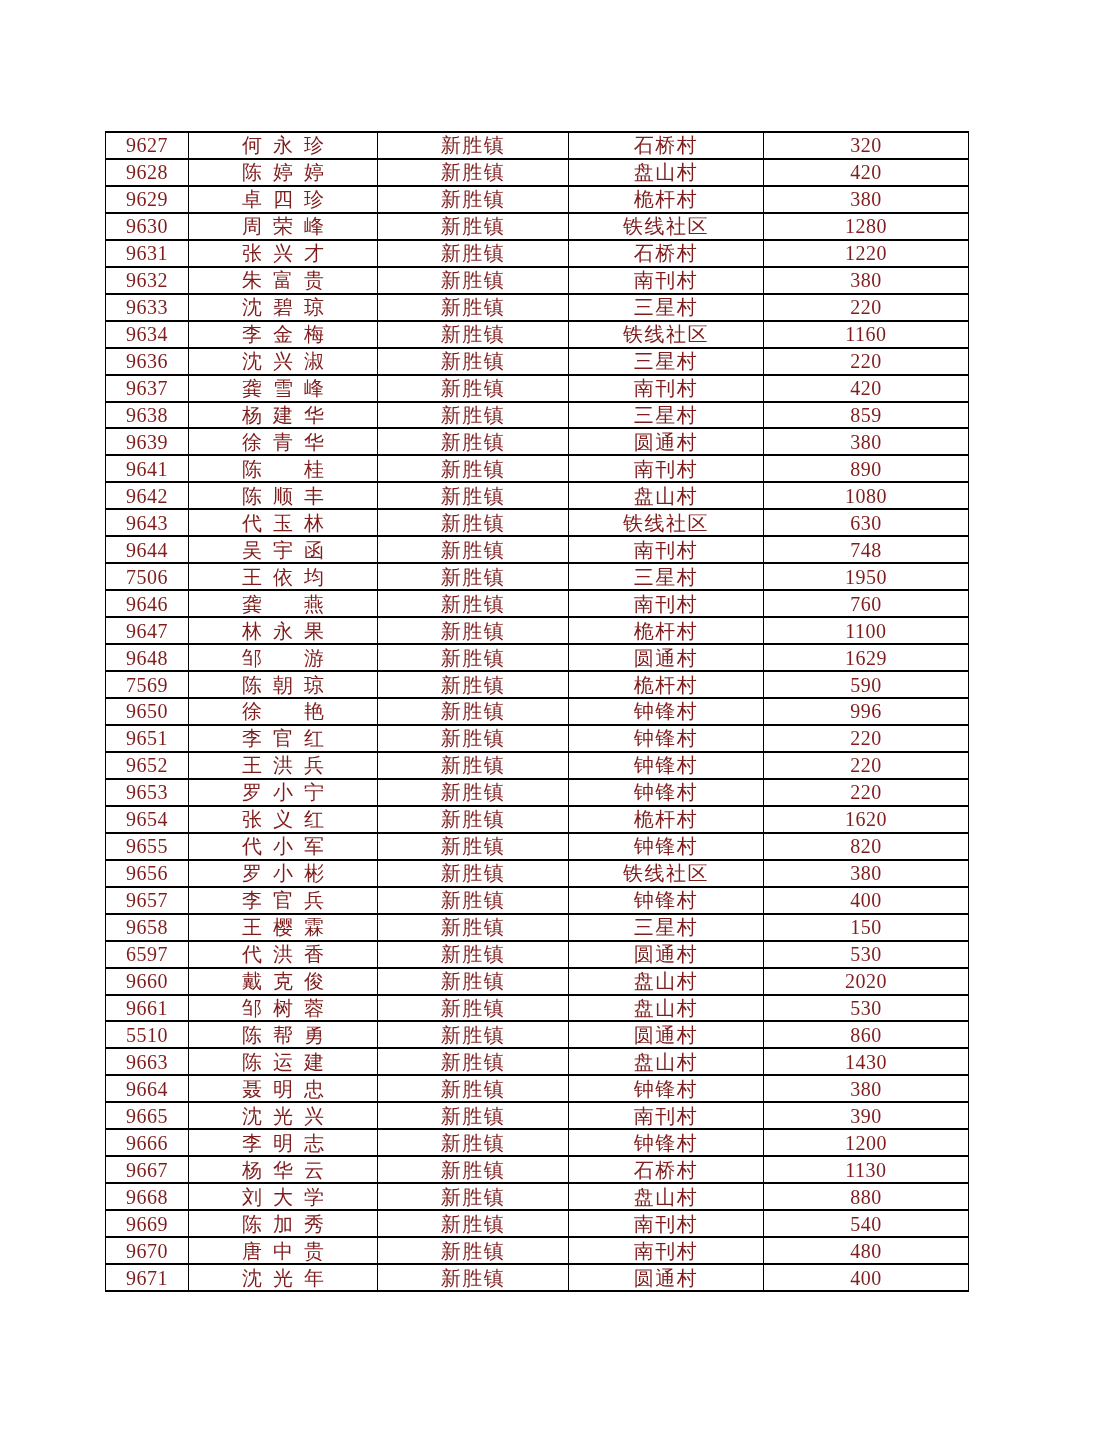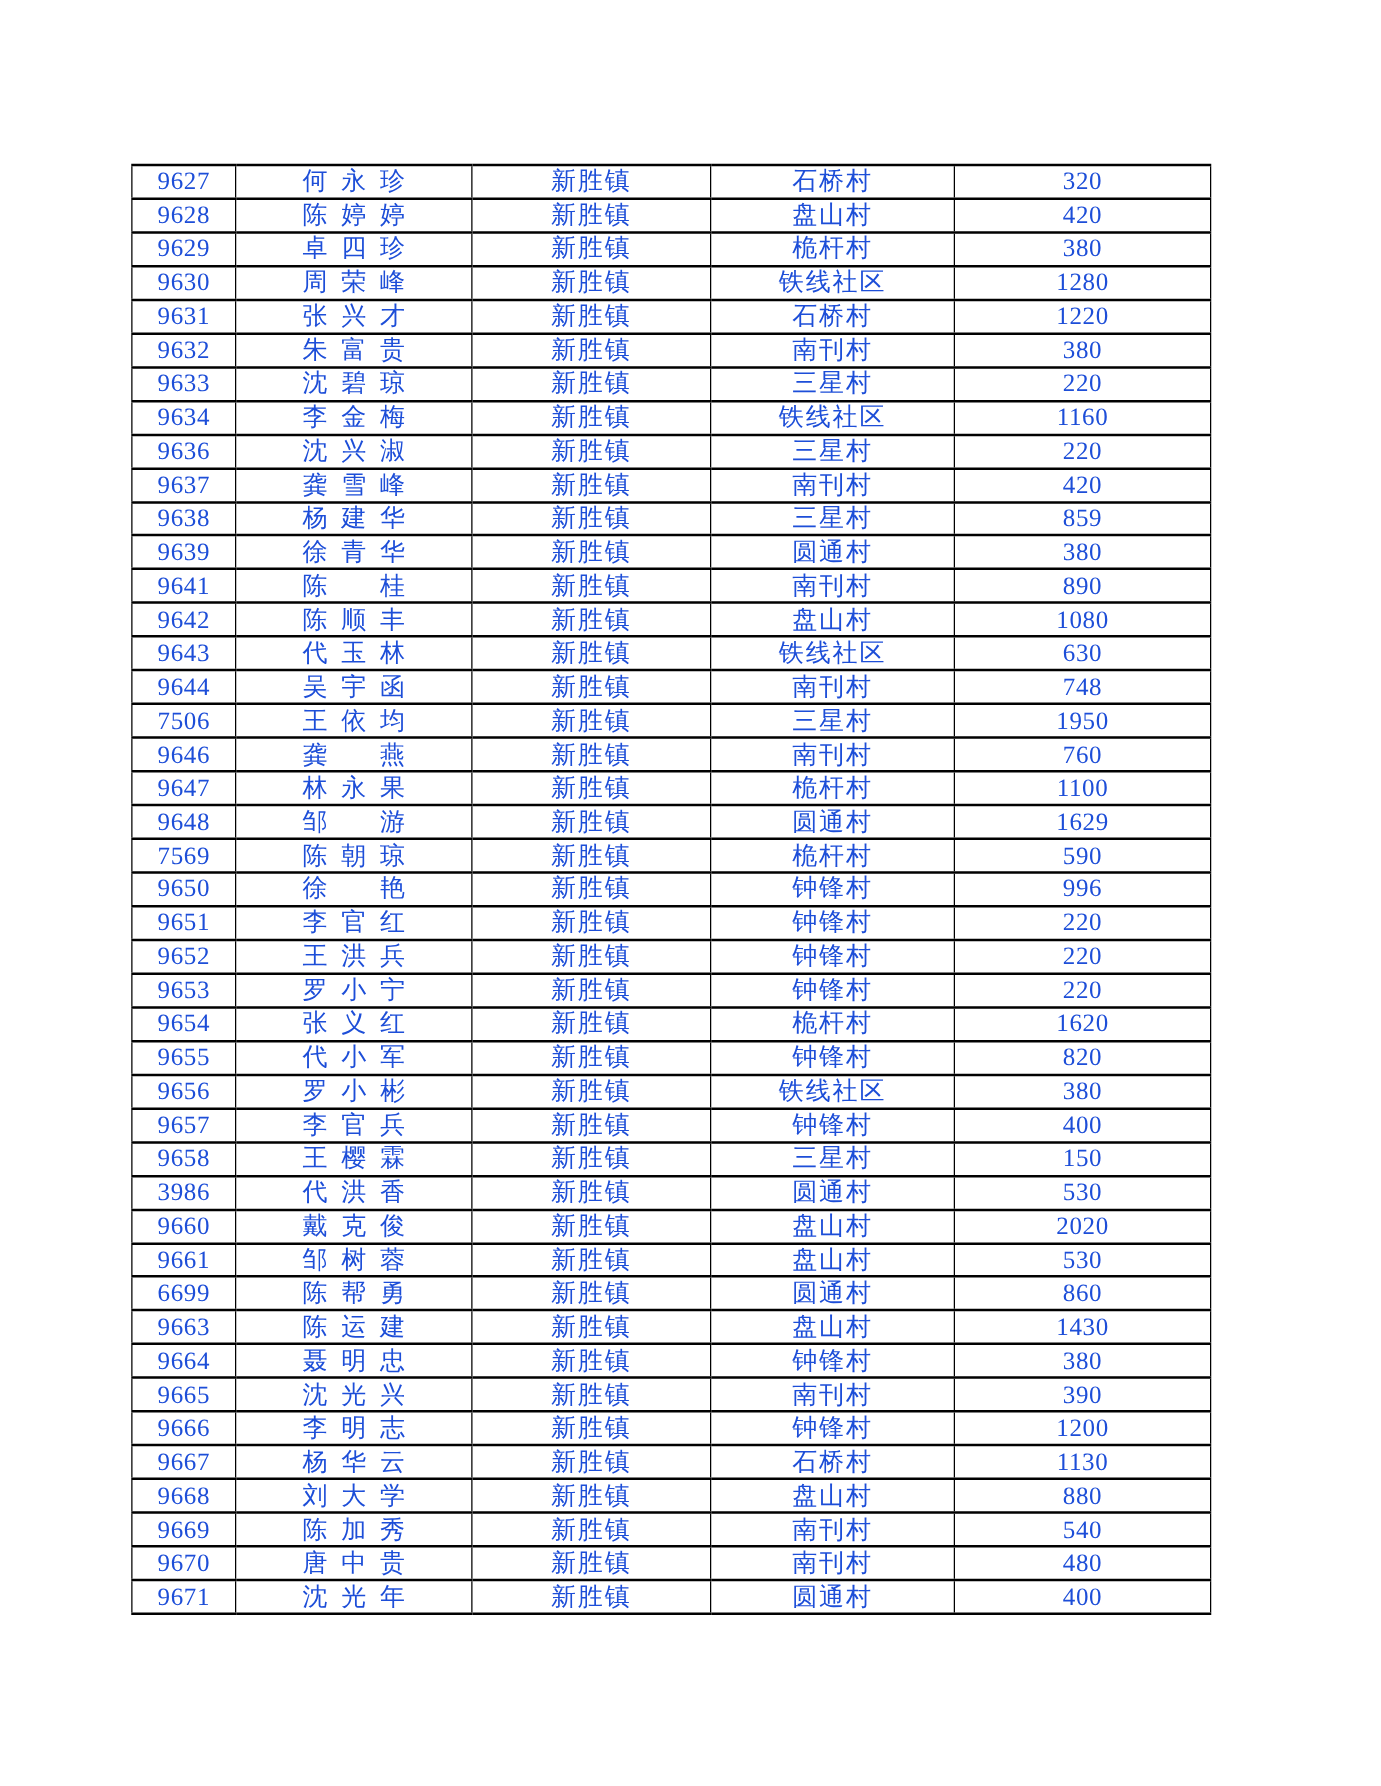--- a/index.html
+++ b/index.html
@@ -8,21 +8,21 @@
     background: #e8e8e8;
   }
   .page {
     position: relative;
     width: 1105px;
     height: 1429px;
     background: #ffffff;
     margin: 0 auto;
     overflow: hidden;
     font-family: "Liberation Serif", "DejaVu Serif", serif;
-    color: #1d4ed8;
+    color: #7f1d1d;
   }
   table.records {
     position: absolute;
     left: 105px;
     top: 131px;
     width: 863px;
     height: 1161px;
     border-collapse: collapse;
     table-layout: fixed;
   }
@@ -269,42 +269,42 @@
           <td class="cell-amount">400</td>
         </tr>
         <tr>
           <td class="cell-id">9658</td>
           <td class="cell-name"><span class="name-block">王樱霖</span></td>
           <td class="cell-town">新胜镇</td>
           <td class="cell-village">三星村</td>
           <td class="cell-amount">150</td>
         </tr>
         <tr>
-          <td class="cell-id">3986</td>
+          <td class="cell-id">6597</td>
           <td class="cell-name"><span class="name-block">代洪香</span></td>
           <td class="cell-town">新胜镇</td>
           <td class="cell-village">圆通村</td>
           <td class="cell-amount">530</td>
         </tr>
         <tr>
           <td class="cell-id">9660</td>
           <td class="cell-name"><span class="name-block">戴克俊</span></td>
           <td class="cell-town">新胜镇</td>
           <td class="cell-village">盘山村</td>
           <td class="cell-amount">2020</td>
         </tr>
         <tr>
           <td class="cell-id">9661</td>
           <td class="cell-name"><span class="name-block">邹树蓉</span></td>
           <td class="cell-town">新胜镇</td>
           <td class="cell-village">盘山村</td>
           <td class="cell-amount">530</td>
         </tr>
         <tr>
-          <td class="cell-id">6699</td>
+          <td class="cell-id">5510</td>
           <td class="cell-name"><span class="name-block">陈帮勇</span></td>
           <td class="cell-town">新胜镇</td>
           <td class="cell-village">圆通村</td>
           <td class="cell-amount">860</td>
         </tr>
         <tr>
           <td class="cell-id">9663</td>
           <td class="cell-name"><span class="name-block">陈运建</span></td>
           <td class="cell-town">新胜镇</td>
           <td class="cell-village">盘山村</td>

